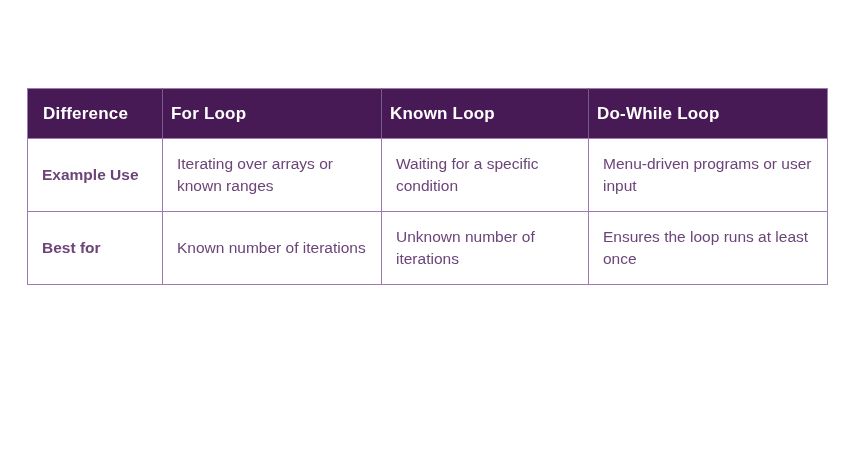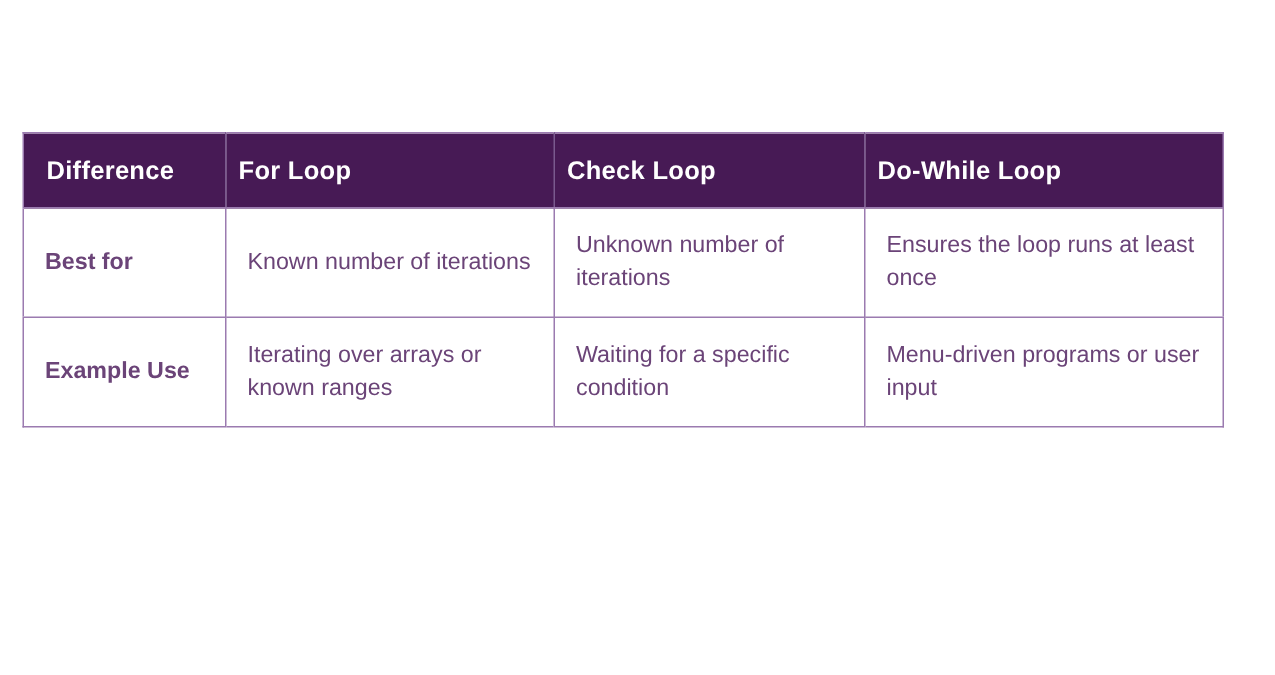--- a/index.html
+++ b/index.html
@@ -14,21 +14,21 @@
     overflow: hidden;
   }
   .page {
     position: relative;
     width: 850px;
     height: 450px;
     background: #ffffff;
   }
   .table-wrap {
     position: absolute;
-    left: 15px;
+    left: 27px;
     top: 88px;
     width: 800px;
   }
   table.compare {
     width: 800px;
     border-collapse: collapse;
     table-layout: fixed;
     border: 1px solid #9b7bb0;
   }
   table.compare col.c0 { width: 135px; }
@@ -95,33 +95,33 @@
       <colgroup>
         <col class="c0">
           <col class="c1">
           <col class="c2">
           <col class="c3">
       </colgroup>
       <thead>
         <tr class="header-row">
           <th class="head-first">Difference</th>
           <th>For Loop</th>
-          <th>Check Loop</th>
+          <th>Known Loop</th>
           <th>Do-While Loop</th>
         </tr>
       </thead>
       <tbody>
+        <tr class="body-row r2">
+          <td class="row-label">Example Use</td>
+          <td>Iterating over arrays or known ranges</td>
+          <td>Waiting for a specific condition</td>
+          <td>Menu-driven programs or user input</td>
+        </tr>
         <tr class="body-row r1">
           <td class="row-label">Best for</td>
           <td>Known number of iterations</td>
           <td>Unknown number of iterations</td>
           <td>Ensures the loop runs at least once</td>
-        </tr>
-        <tr class="body-row r2">
-          <td class="row-label">Example Use</td>
-          <td>Iterating over arrays or known ranges</td>
-          <td>Waiting for a specific condition</td>
-          <td>Menu-driven programs or user input</td>
         </tr>
       </tbody>
     </table>
   </div>
 </div>
 
 </body></html>

